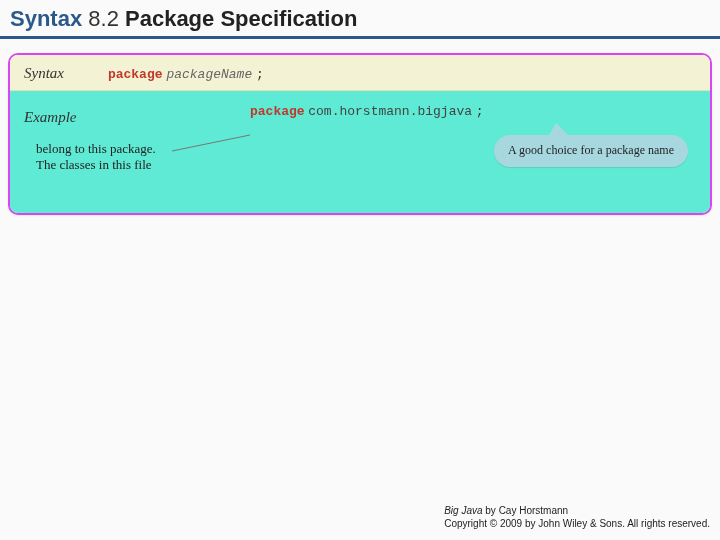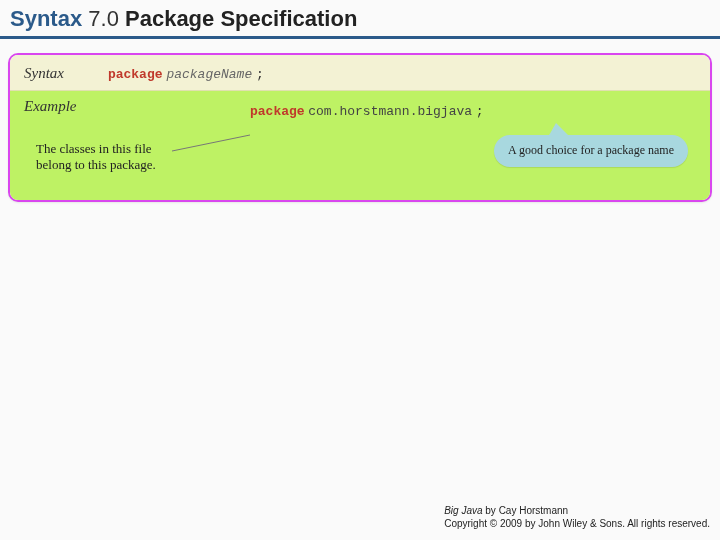--- a/index.html
+++ b/index.html
@@ -34,24 +34,24 @@
     background: #fff;
     box-shadow: 0 1px 2px rgba(0,0,0,0.08);
   }
   .syntax-row {
     background: #f3f2d4;
     padding: 10px 14px 8px 14px;
     font-size: 14px;
     border-bottom: 1px solid #e0e0b0;
   }
   .example-row {
-    padding: 7px 14px 24px 14px;
+    padding: 18px 14px 24px 14px;
     position: relative;
-    height: 109px;
-    background: #bef264;
+    height: 122px;
+    background: #5eead4;
   }
   .row-label {
     font-family: Georgia, 'Times New Roman', serif;
     font-style: italic;
     font-size: 15px;
     color: #333;
     display: inline-block;
     width: 80px;
     vertical-align: top;
   }
@@ -132,21 +132,21 @@
     line-height: 1.3;
   }
   .footer .book { font-style: italic; }
 </style>
 </head>
 <body>
 
 <div class="header">
   <div class="header-title">
     <span>Syntax</span>
-    <span class="num">7.0</span>
+    <span class="num">8.2</span>
     <span class="rest">Package Specification</span>
   </div>
 </div>
 
 <div class="syntax-box">
 
   <div class="syntax-row">
     <span class="row-label">Syntax</span>
     <span class="kw-package">package</span>
     <span> </span>
@@ -164,22 +164,22 @@
       <span class="semi">;</span>
     </div>
 
     <div class="leader">
       <svg viewBox="0 0 80 20">
         <line x1="0" y1="18" x2="78" y2="2" stroke="#777" stroke-width="1"></line>
       </svg>
     </div>
 
     <div class="annotation-left">
+      <div>belong to this package.</div>
       <div>The classes in this file</div>
-      <div>belong to this package.</div>
     </div>
 
     <div class="callout-right">
       <div>A good choice for a package name</div>
     </div>
   </div>
 
 </div>
 
 <div class="footer">

